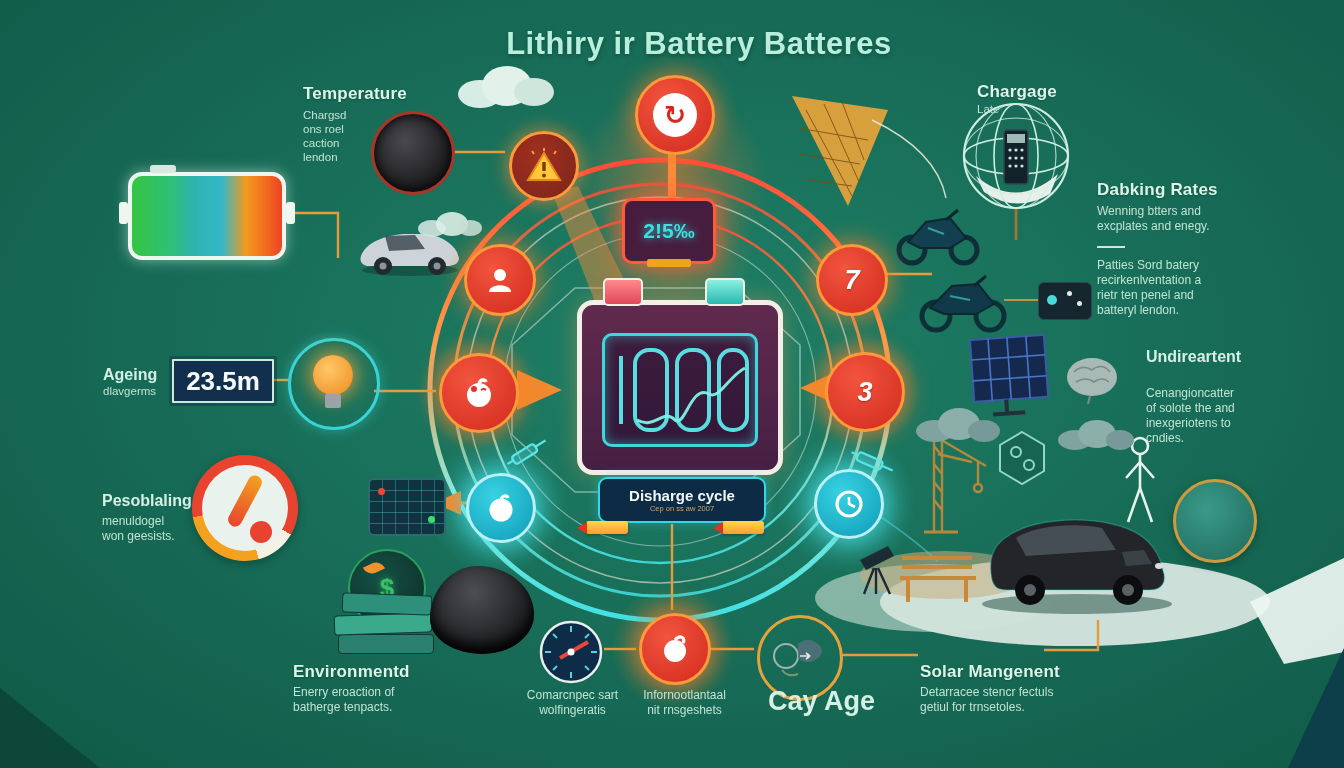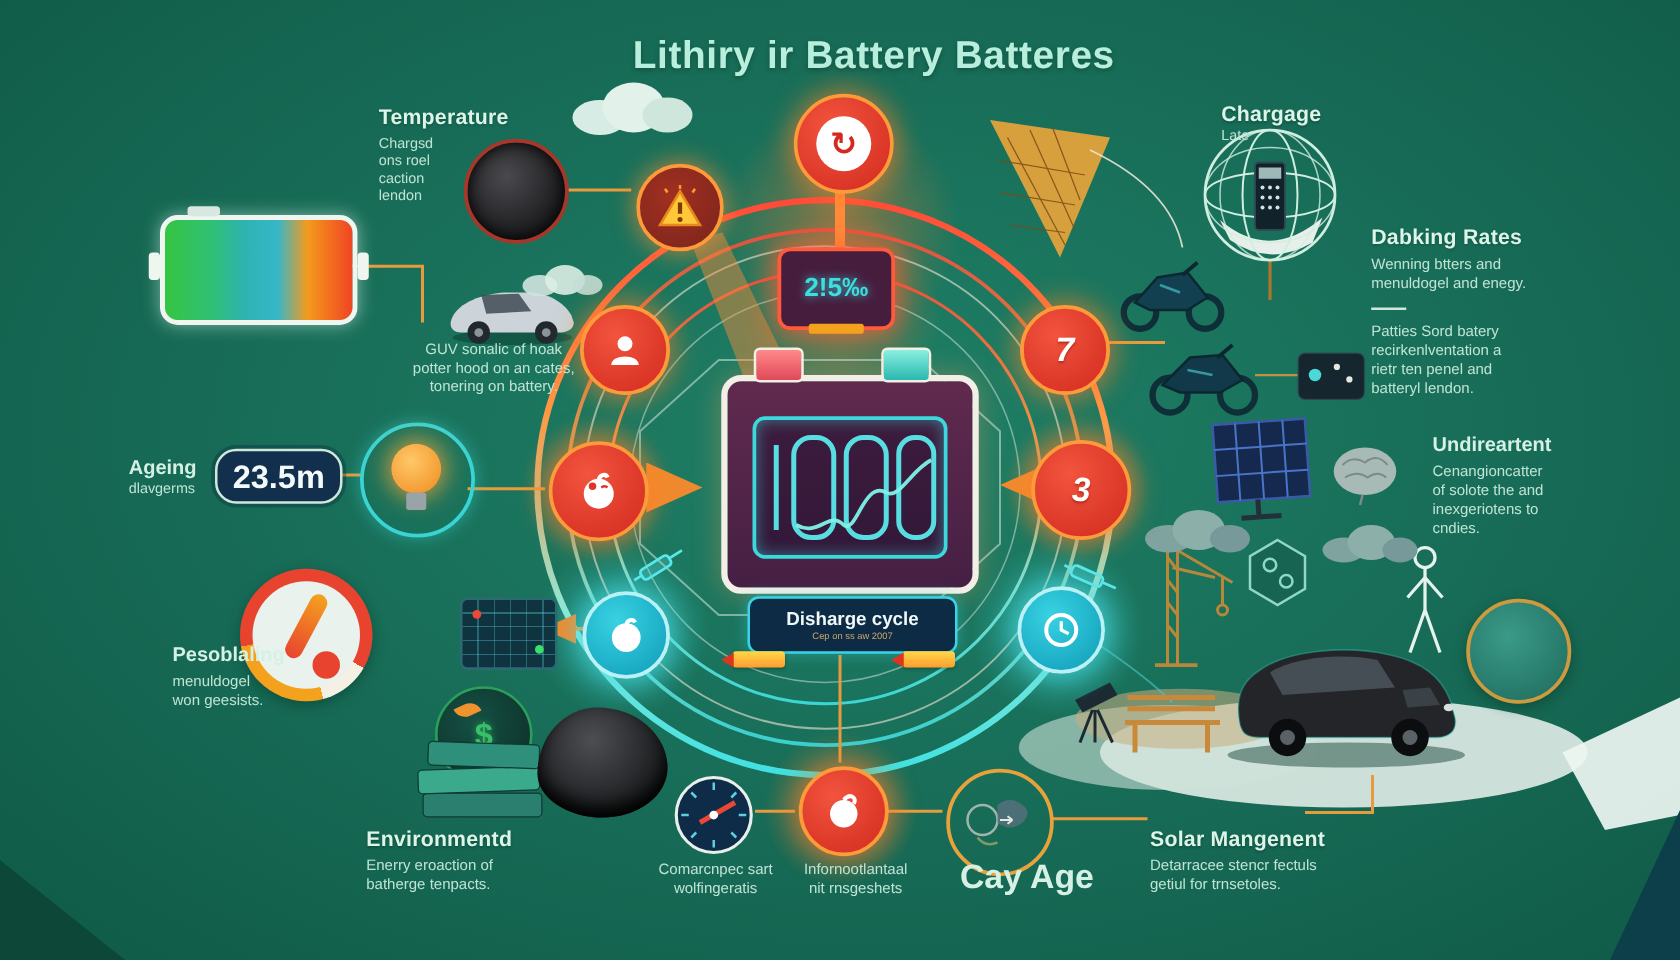--- a/index.html
+++ b/index.html
@@ -11,21 +11,21 @@
   .abs{position:absolute;}
   .h1{font-weight:bold;color:#ddf4e8;font-size:17px;letter-spacing:.2px;text-shadow:0 1px 2px rgba(0,40,30,.35);}
   .h2{font-weight:bold;color:#d5f0e4;font-size:16px;}
   .sub{color:#bfe3d4;font-size:12px;line-height:15px;}
   .sub-sm{color:#bfe3d4;font-size:11.5px;line-height:14px;}
   .title{font-size:31px;font-weight:bold;color:#b7efdc;text-align:center;letter-spacing:.5px;text-shadow:0 2px 4px rgba(0,40,30,.4);}
   .node{position:absolute;border-radius:50%;display:flex;align-items:center;justify-content:center;}
   .node-red{background:radial-gradient(circle at 38% 32%, #f2543e, #d22a1e);border:3px solid #ff9a3a;box-shadow:0 0 20px 5px rgba(255,130,40,.55);}
   .node-cyan{background:radial-gradient(circle at 38% 32%, #38d2e2, #0f9cb8);border:3px solid #b9f2f6;box-shadow:0 0 20px 6px rgba(70,225,235,.6);}
   .node-num{color:#fff;font-weight:bold;font-size:27px;font-style:italic;text-shadow:0 1px 2px rgba(120,20,10,.5);}
-  .navybox{background:#12304d;border:2px solid #cfe8dc;border-radius:17px;color:#f4fafa;font-weight:bold;
+  .navybox{background:#12304d;border:2px solid #cfe8dc;border-radius:1px;color:#f4fafa;font-weight:bold;
            display:flex;align-items:center;justify-content:center;box-shadow:0 0 0 3px rgba(10,40,60,.35);}
   .cloud{position:absolute;}
   .cloud span{position:absolute;border-radius:50%;}
   .bar-yellow{position:absolute;height:13px;border-radius:3px;background:linear-gradient(#ffd84a,#ff9c2e);box-shadow:0 1px 3px rgba(0,30,20,.4);}
   .bar-yellow i{position:absolute;left:-9px;top:1px;width:0;height:0;border-top:6px solid transparent;border-bottom:6px solid transparent;border-right:10px solid #e03420;}
 </style>
 </head>
 <body>
 
 <div id="canvas">
@@ -449,35 +449,30 @@
   <div class="abs" style="left:303px;top:84px;width:170px;">
     <div class="h1">Temperature</div>
     <div class="sub-sm" style="margin-top:4px;">
       <div>Chargsd</div>
       <div>ons roel</div>
       <div>caction</div>
       <div>lendon</div>
     </div>
   </div>
 
-  <div class="abs sub" style="left:300px;top:272px;width:190px;text-align:center;">
-    <div>GUV sonalic of hoak</div>
-    <div>potter hood on an cates,</div>
-    <div>tonering on battery.</div>
-  </div>
 
   <div class="abs" style="left:103px;top:366px;width:70px;">
     <div class="h2">Ageing</div>
     <div class="sub-sm">dlavgerms</div>
   </div>
   <div class="abs navybox" style="left:172px;top:359px;width:98px;height:40px;font-size:26px;">
     <span>23.5m</span>
   </div>
 
-  <div class="abs" style="left:102px;top:516px;width:160px;margin-left:36px;">
+  <div class="abs" style="left:102px;top:492px;width:160px;">
     <div class="h2">Pesoblaling</div>
     <div class="sub" style="margin-top:4px;">
       <div>menuldogel</div>
       <div>won geesists.</div>
     </div>
   </div>
 
   <div class="abs" style="left:293px;top:662px;width:190px;">
     <div class="h1">Environmentd</div>
     <div class="sub" style="margin-top:3px;">
@@ -506,34 +501,34 @@
 
   <div class="abs" style="left:977px;top:82px;width:120px;">
     <div class="h1">Chargage</div>
     <div class="sub-sm">Late</div>
   </div>
 
   <div class="abs" style="left:1097px;top:180px;width:180px;">
     <div class="h1">Dabking Rates</div>
     <div class="sub" style="margin-top:4px;">
       <div>Wenning btters and</div>
-      <div>menuldogel and enegy.</div>
+      <div>excplates and enegy.</div>
     </div>
     <div style="width:28px;height:2px;background:#cfe8dc;margin:12px 0 10px;"></div>
     <div class="sub">
       <div>Patties Sord batery</div>
       <div>recirkenlventation a</div>
       <div>rietr ten penel and</div>
       <div>batteryl lendon.</div>
     </div>
   </div>
 
   <div class="abs" style="left:1146px;top:348px;width:170px;">
     <div class="h2">Undireartent</div>
-    <div class="sub" style="margin-top:4px;">
+    <div class="sub" style="margin-top:20px;">
       <div>Cenangioncatter</div>
       <div>of solote the and</div>
       <div>inexgeriotens to</div>
       <div>cndies.</div>
     </div>
   </div>
 
 </div>
 
 </body></html>

